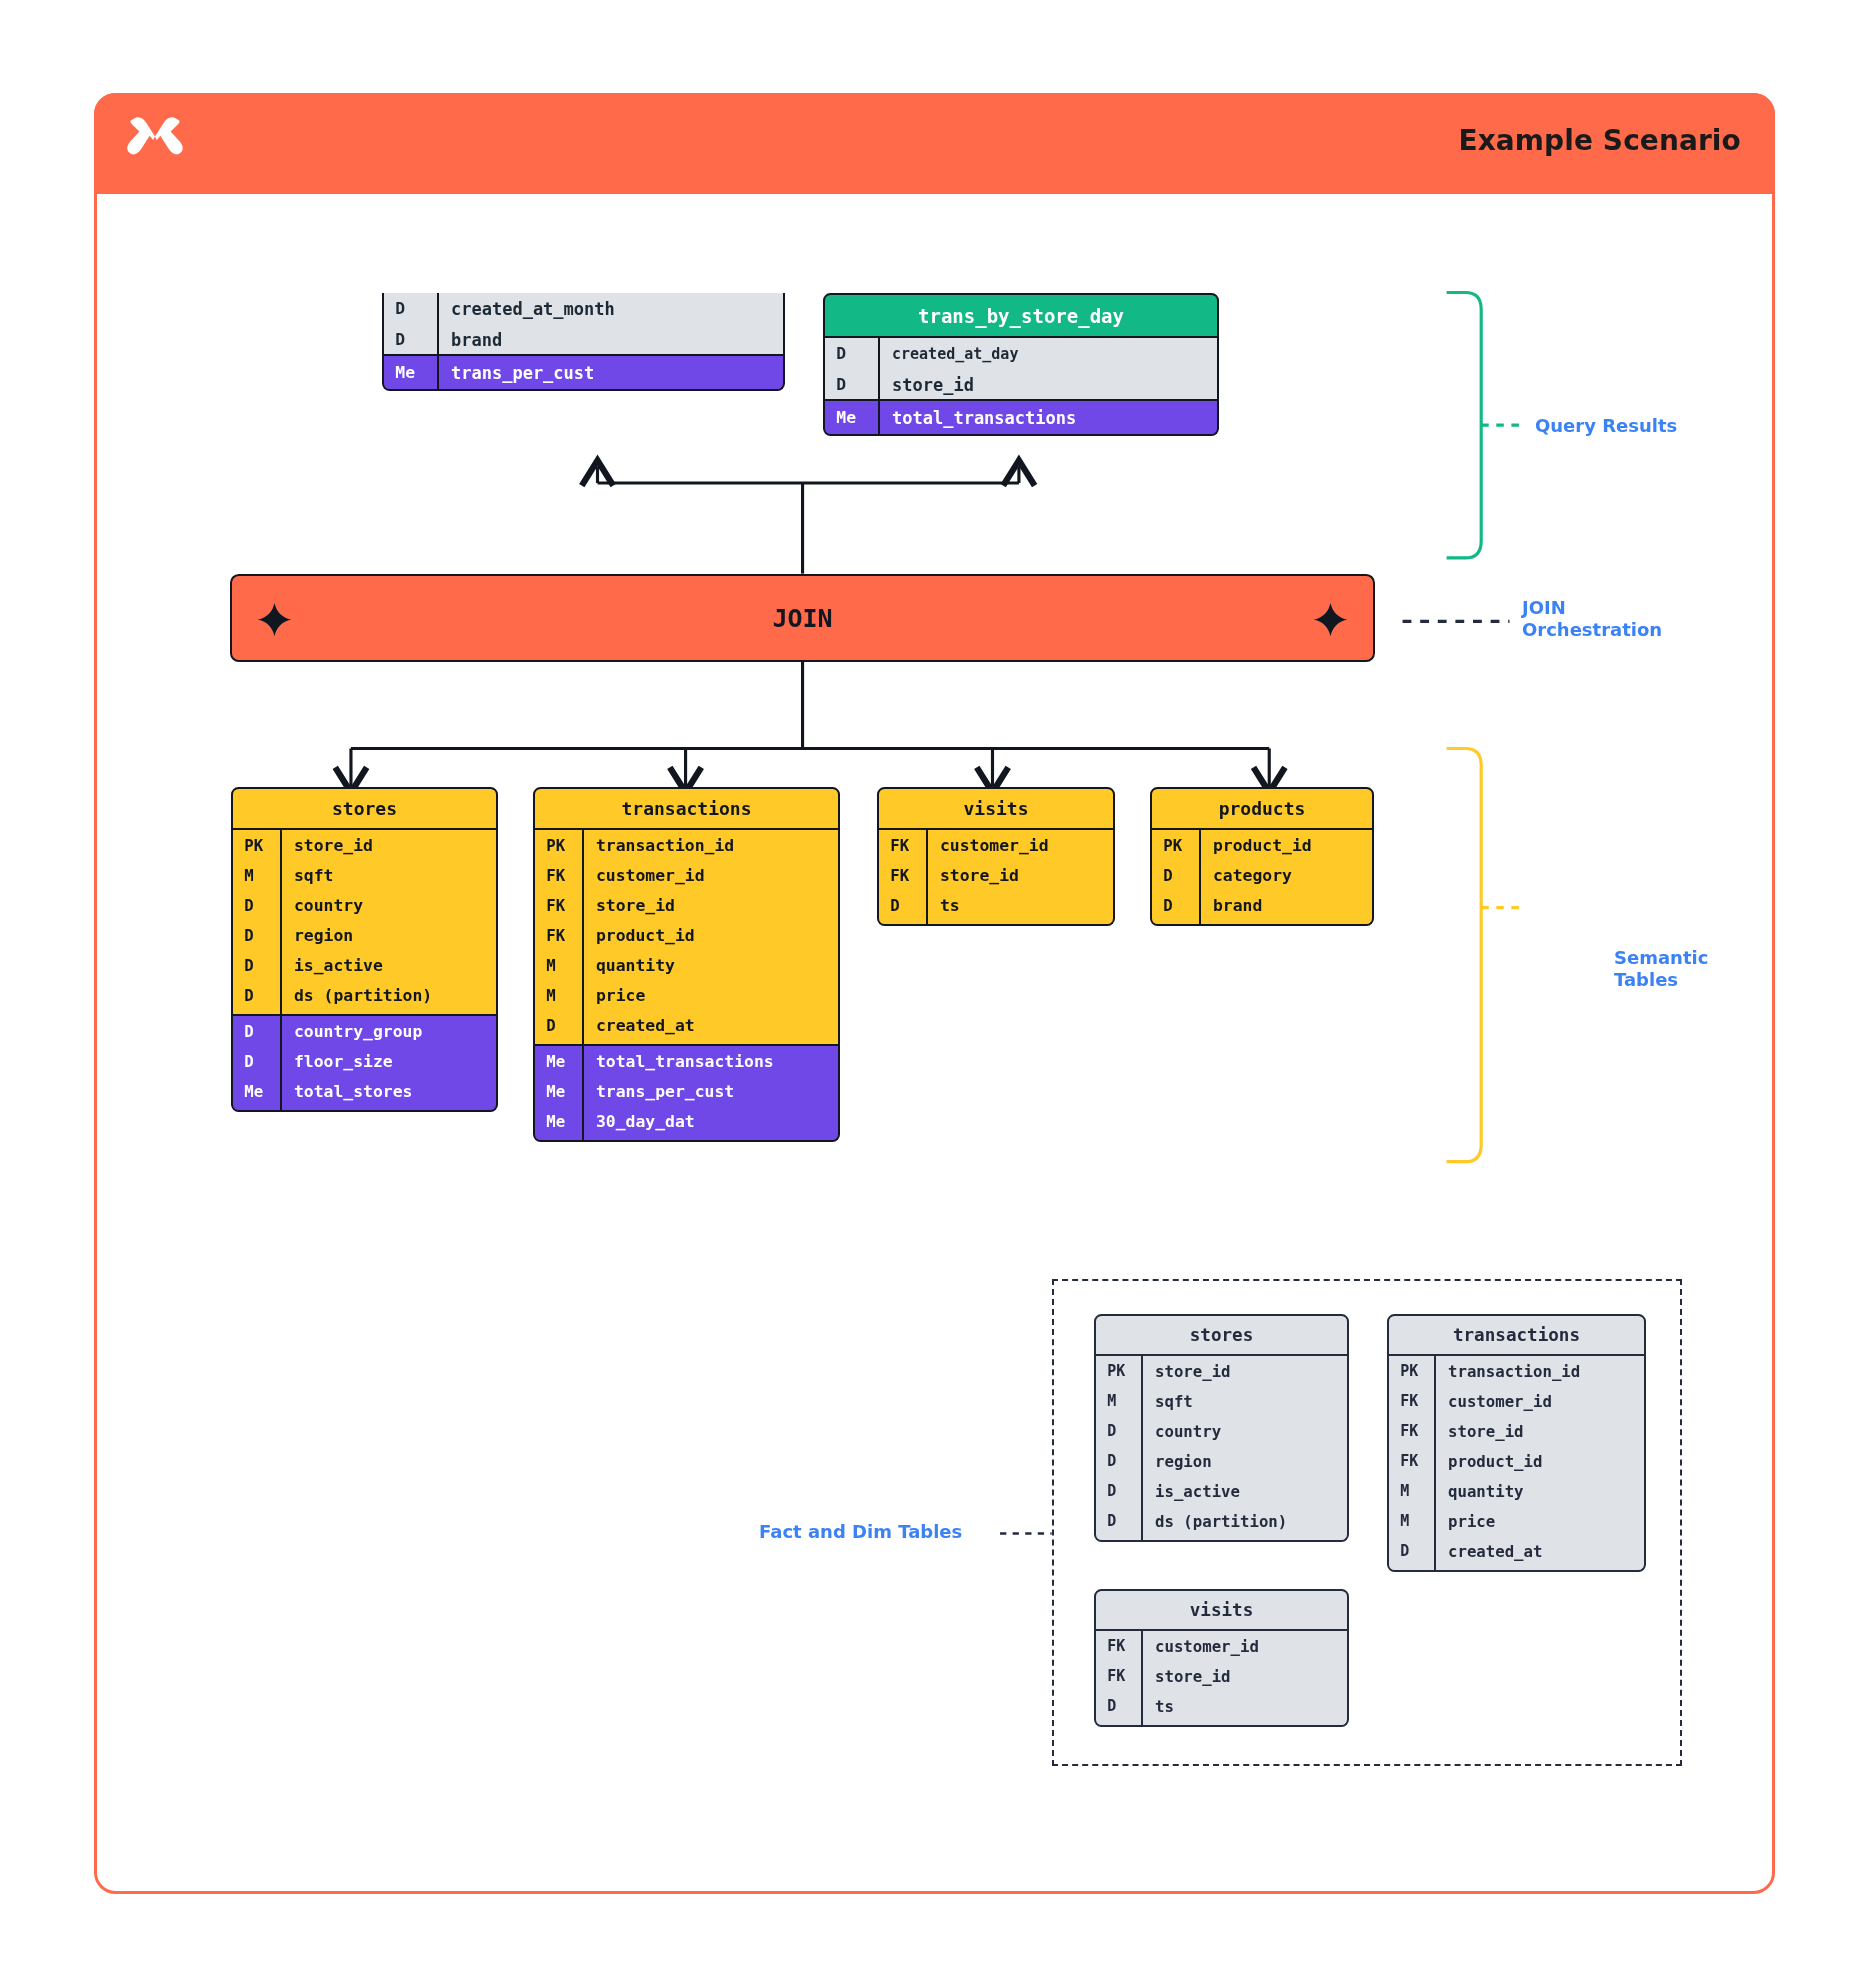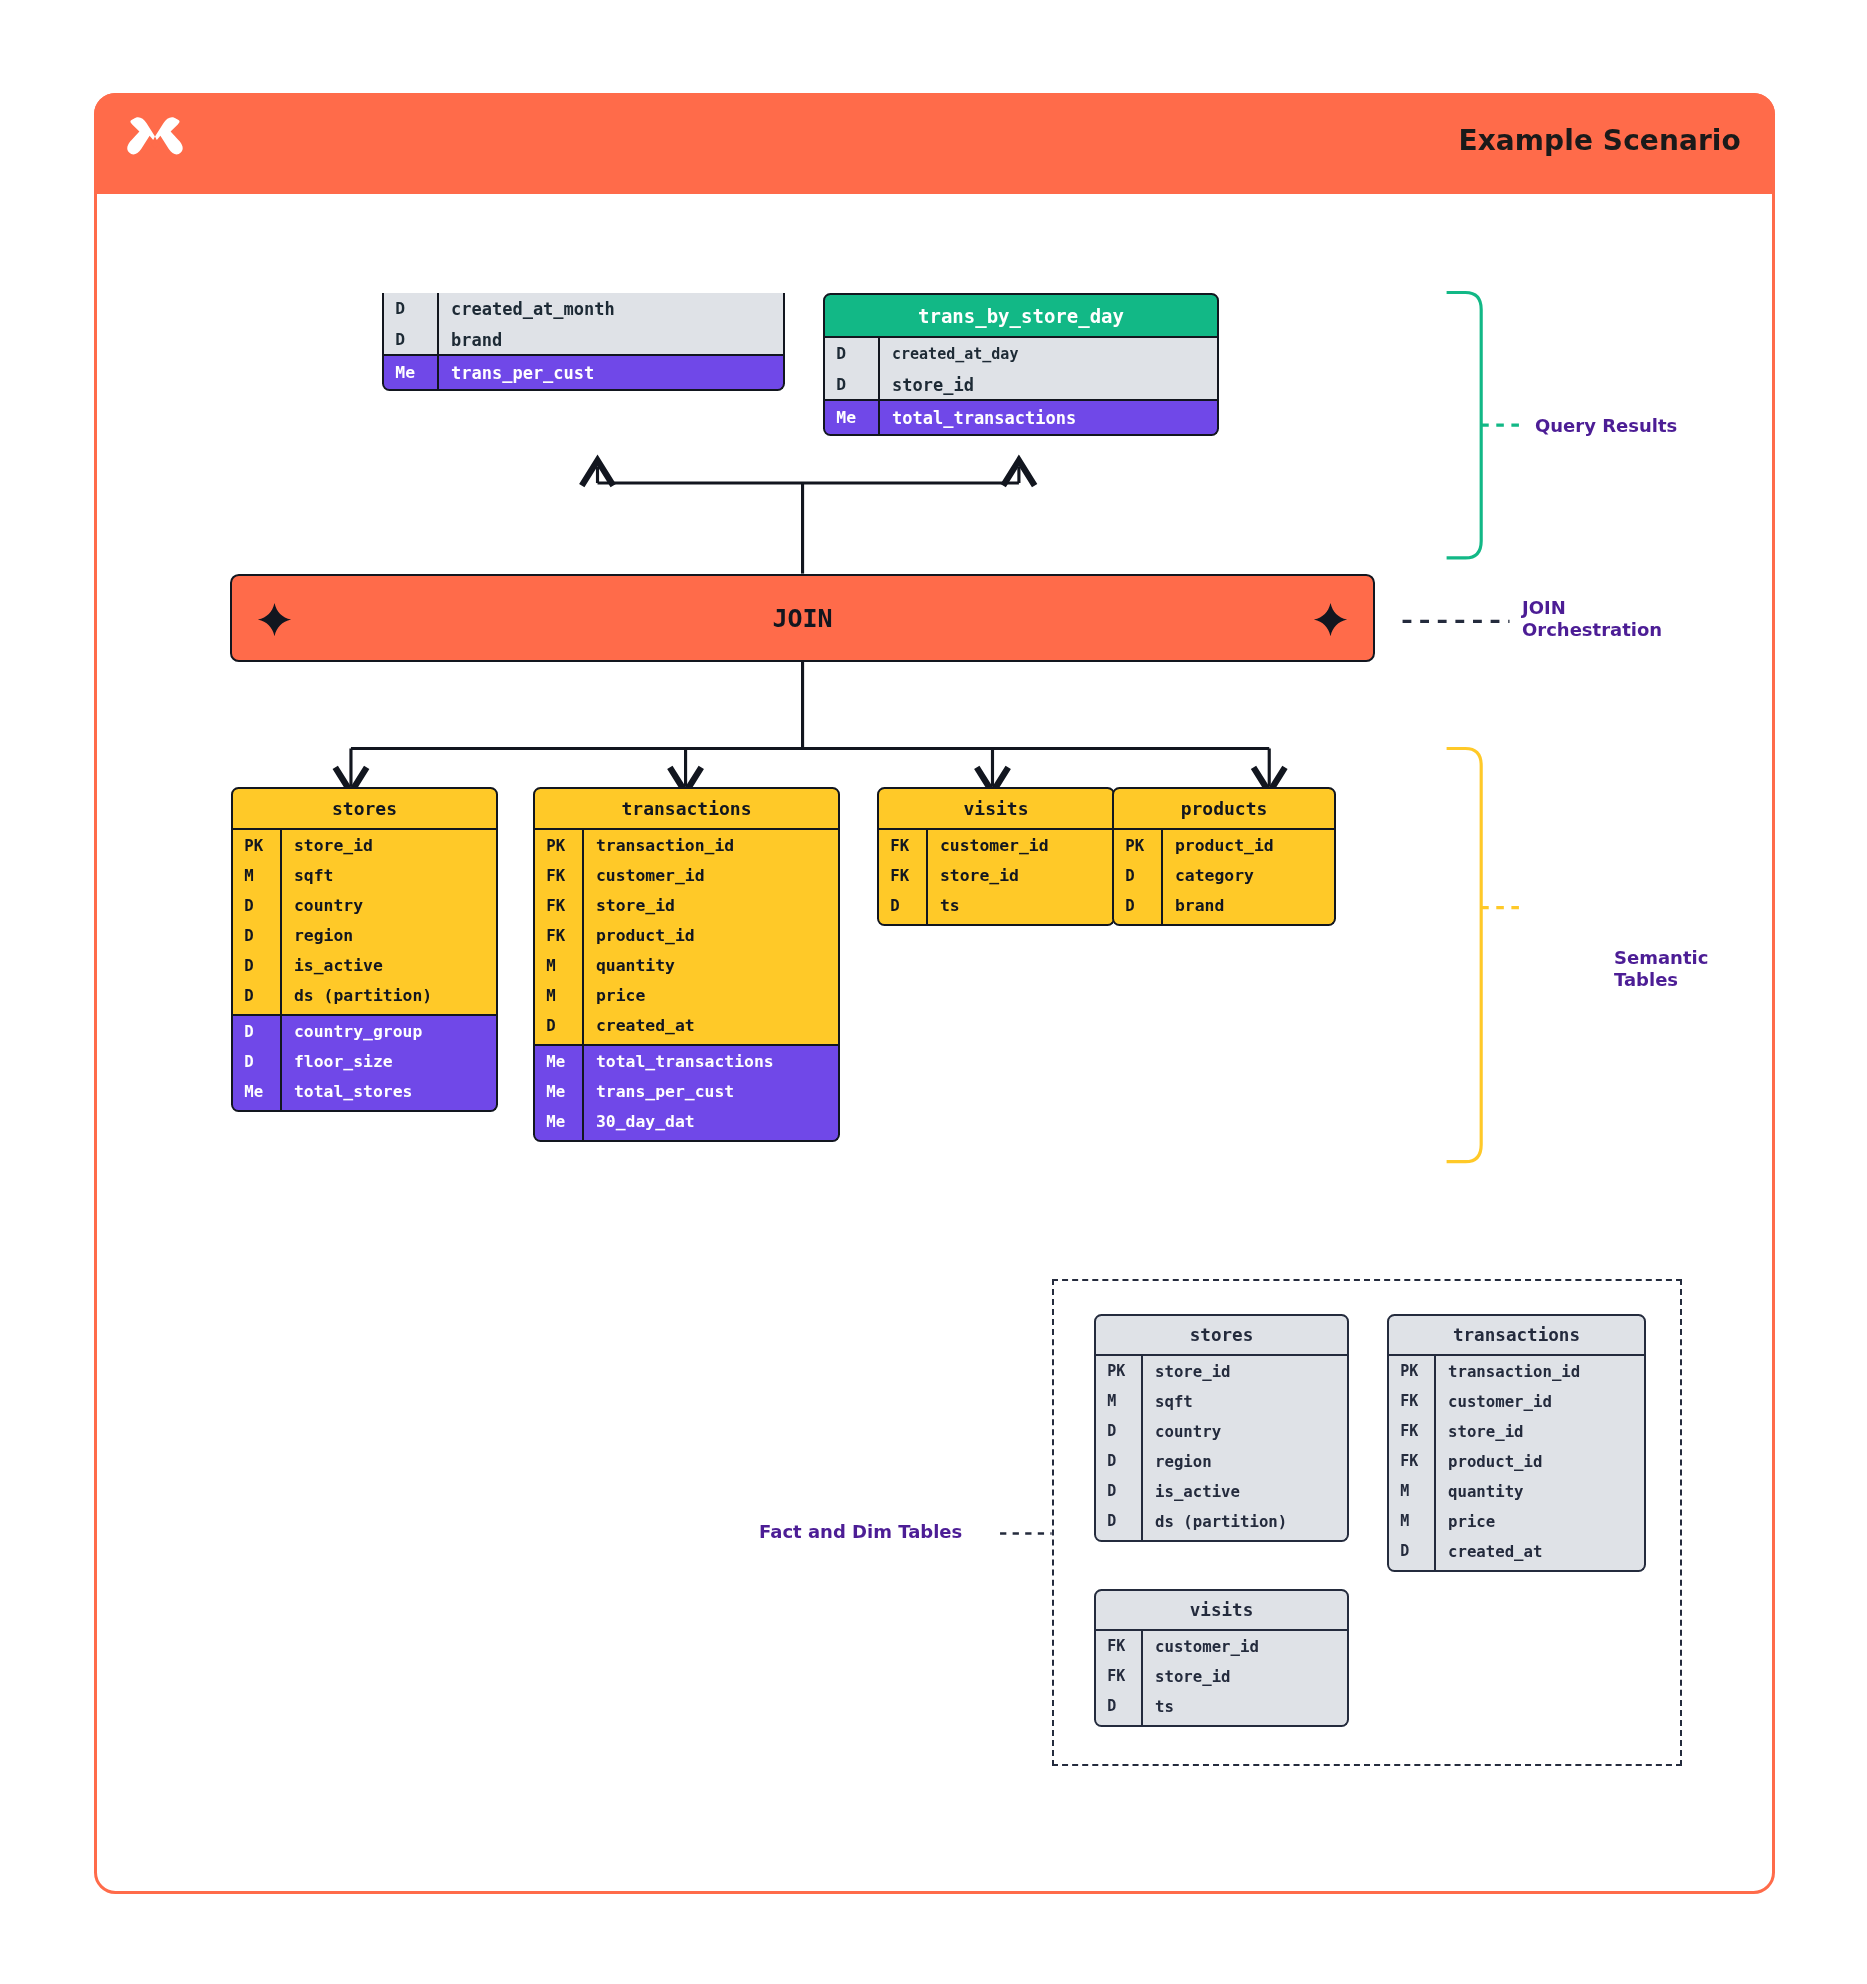--- a/index.html
+++ b/index.html
@@ -107,21 +107,21 @@
     font-weight: 700; font-size: 25px; color: #12161f;
   }
   .sparkle { position: absolute; top: 26.4px; width: 35px; height: 35px; }
   .sparkle.l { left: 25px; }
   .sparkle.r { right: 25px; }
 
   
   .anno-label {
     position: absolute;
     font-family: "DejaVu Sans", sans-serif;
-    font-weight: 700; font-size: 18px; color: #4c1d95;
+    font-weight: 700; font-size: 18px; color: #3b82f6;
     line-height: 1.22;
   }
 
   
   .factdim-box {
     position: absolute;
     left: 1052px; top: 1279px;
     width: 630px; height: 487px;
     border: 2.5px dashed #242b3d;
     background: transparent;
@@ -358,21 +358,21 @@
           <span class="k" style="font-size:15.7px; width:47px;">FK</span>
           <span class="v" style="font-size:16.4px;">store_id</span>
         </div>
       <div class="row" style="height:30px;">
           <span class="k" style="font-size:15.7px; width:47px;">D</span>
           <span class="v" style="font-size:16.4px;">ts</span>
         </div>
     </div>
   </div>
 
-  <div class="tbl sem" style="left:1112px; top:787px; width:224px;">
+  <div class="tbl sem" style="left:1150px; top:787px; width:224px;">
     <div class="t-head" style="height:43px; font-size:18px;">products</div>
     <div class="t-body dims last" style="height:96px;">
       <div class="sep" style="left:47px;"></div>
       <div class="row" style="height:30px;">
           <span class="k" style="font-size:15.7px; width:47px;">PK</span>
           <span class="v" style="font-size:16.4px;">product_id</span>
         </div>
       <div class="row" style="height:30px;">
           <span class="k" style="font-size:15.7px; width:47px;">D</span>
           <span class="v" style="font-size:16.4px;">category</span>

